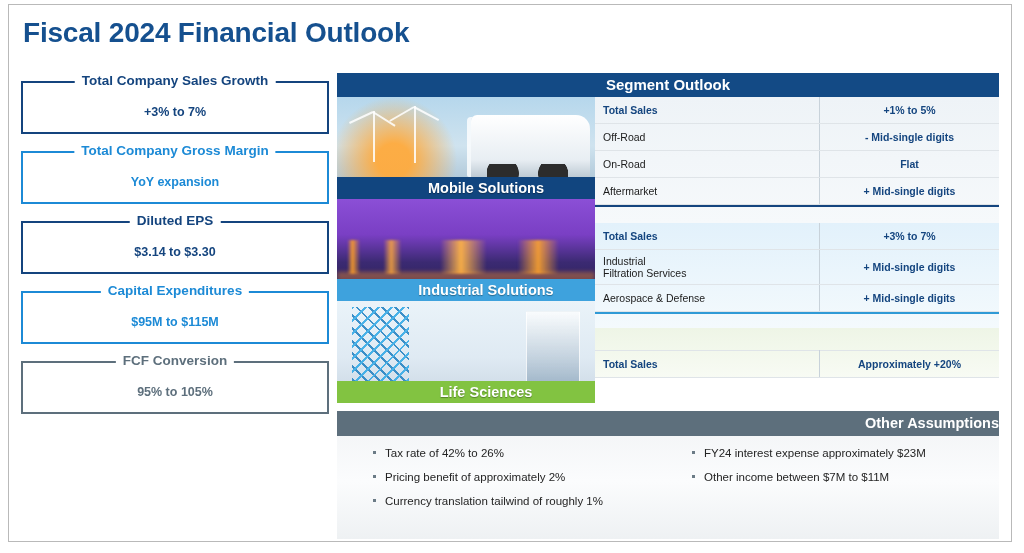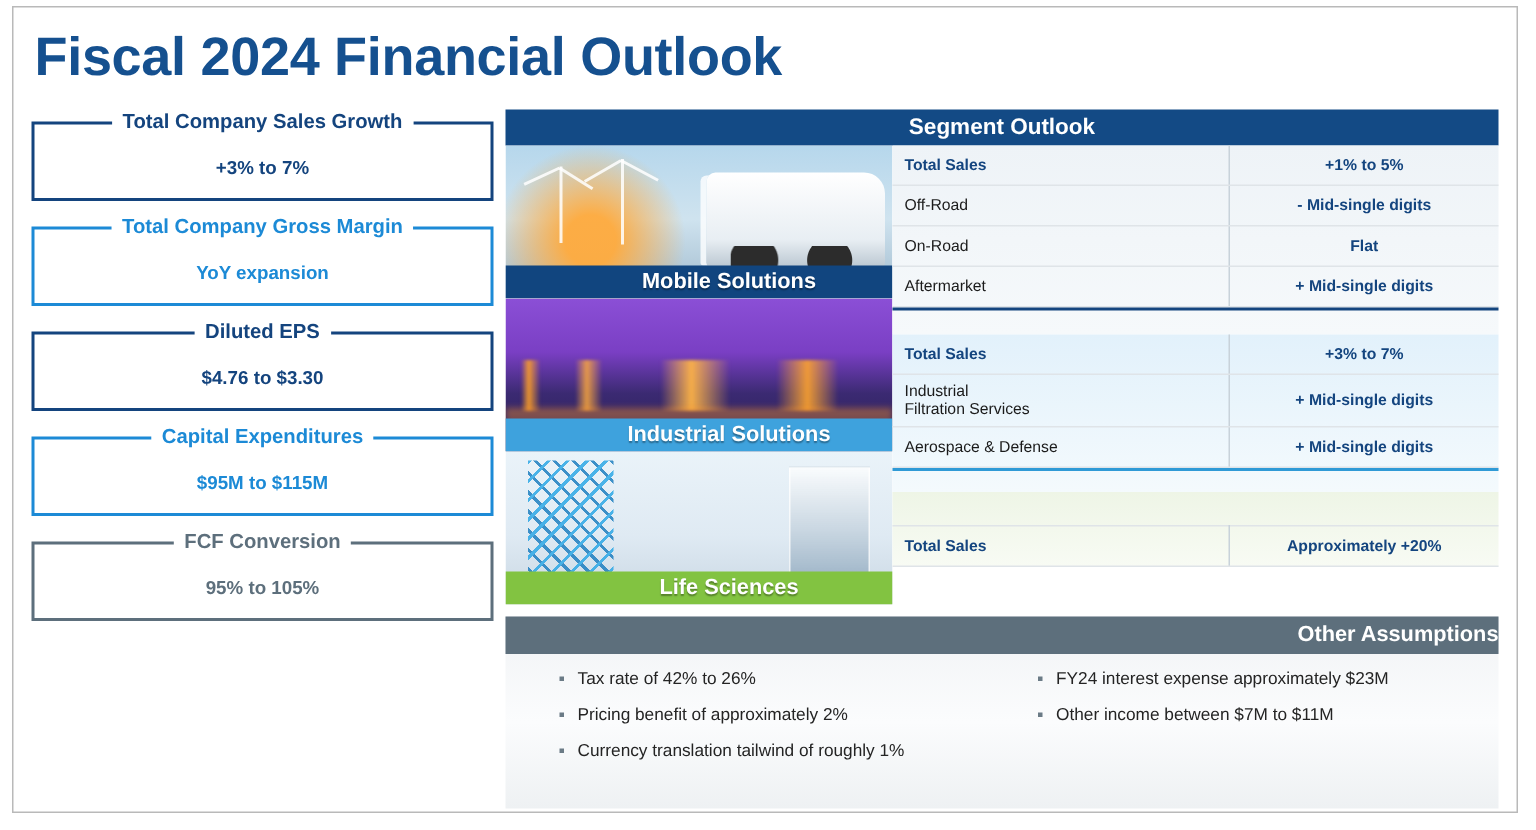--- a/index.html
+++ b/index.html
@@ -3,21 +3,21 @@
 <meta charset="utf-8">
 <style>
   html,body{margin:0;padding:0;background:#ffffff;}
   body{width:1024px;height:553px;overflow:hidden;
        font-family:"Liberation Sans","DejaVu Sans",sans-serif;}
 
   .slide{position:absolute;left:8px;top:4px;width:1004px;height:538px;
          background:#ffffff;border:1px solid #b9b9b9;box-sizing:border-box;}
 
   
-  .title{position:absolute;left:14px;top:12px;font-size:36px;font-weight:bold;
+  .title{position:absolute;left:14px;top:12px;font-size:28px;font-weight:bold;
          color:#15508f;letter-spacing:-0.2px;white-space:nowrap;}
 
   
   .metrics{position:absolute;left:12px;top:68px;width:308px;}
   .metric{position:relative;height:61px;margin-bottom:9px;}
   .metric .frame{position:absolute;left:0;top:8px;right:0;bottom:0;
                  border:2px solid #1f5496;box-sizing:border-box;background:#fff;}
   .metric .cap{position:absolute;top:0;left:50%;transform:translateX(-50%);
                background:#ffffff;padding:0 7px;font-size:13.5px;font-weight:bold;
                color:#1f5496;white-space:nowrap;line-height:16px;z-index:3;}
@@ -131,21 +131,21 @@
     <div class="metric blue">
       <div class="frame"></div>
       <div class="cap">Total Company Gross Margin</div>
       <div class="val">YoY expansion</div>
     </div>
 
 
     <div class="metric navy">
       <div class="frame"></div>
       <div class="cap">Diluted EPS</div>
-      <div class="val">$4.76 to $3.30</div>
+      <div class="val">$3.14 to $3.30</div>
     </div>
 
     <div class="metric blue">
       <div class="frame"></div>
       <div class="cap">Capital Expenditures</div>
       <div class="val">$95M to $115M</div>
     </div>
 
     <div class="metric gray">
       <div class="frame"></div>

